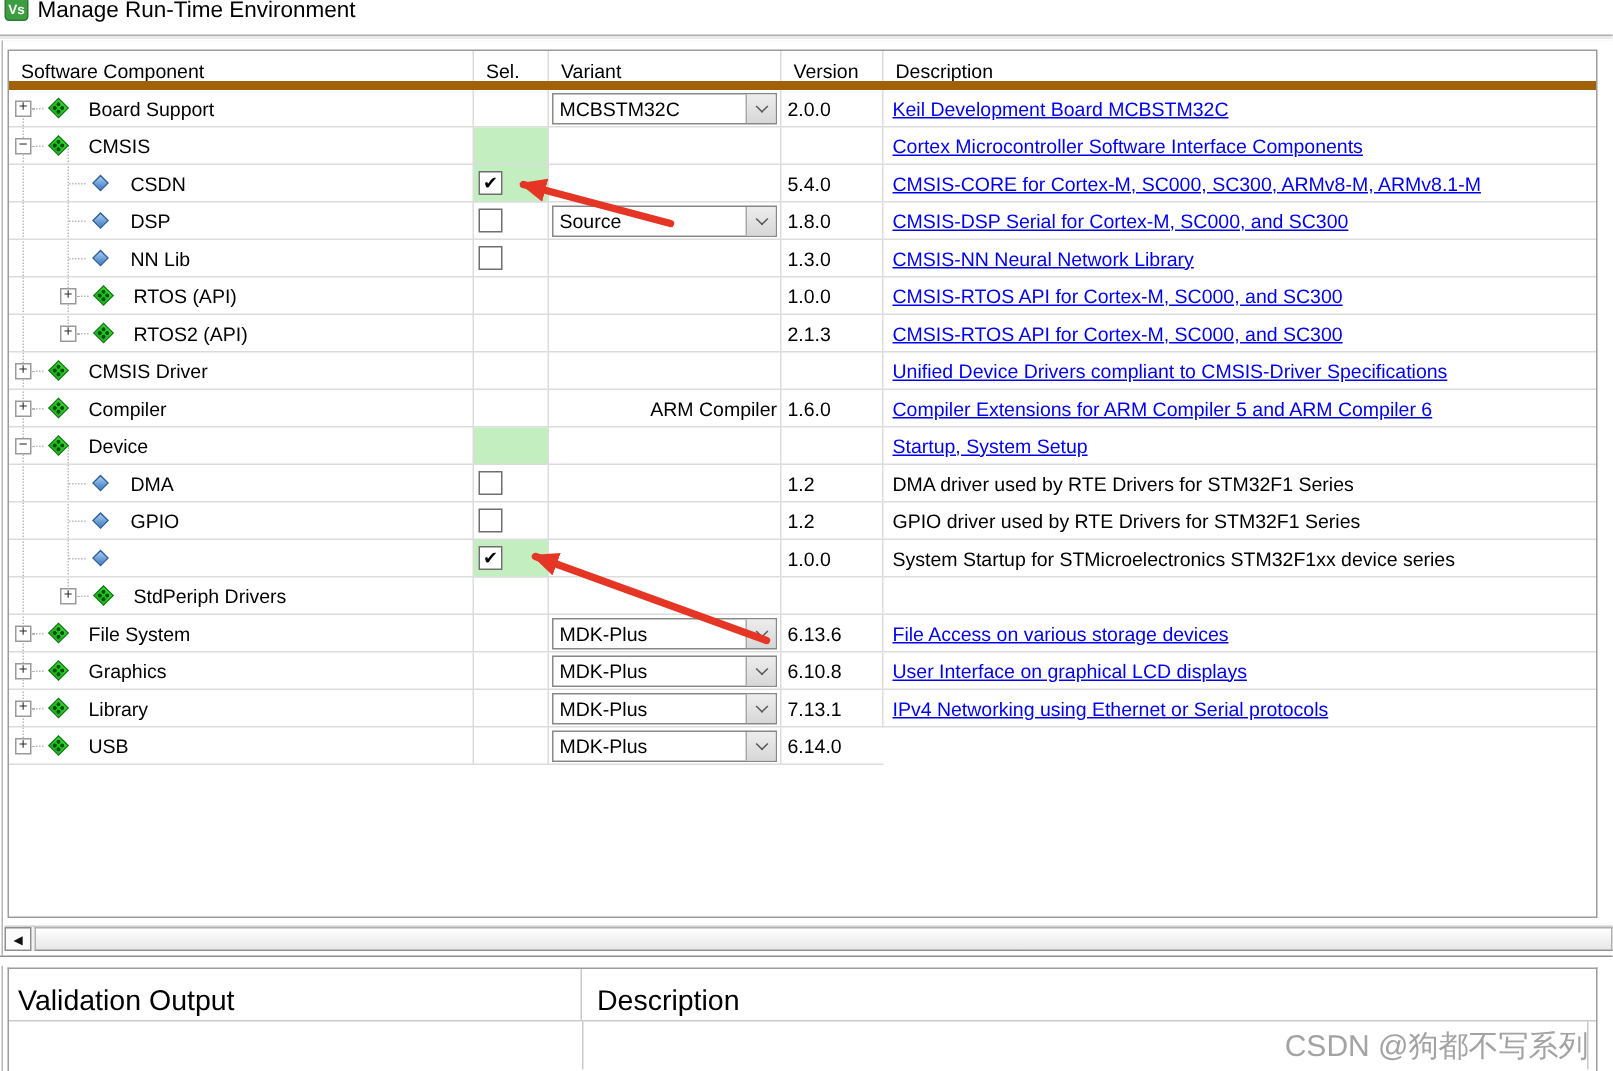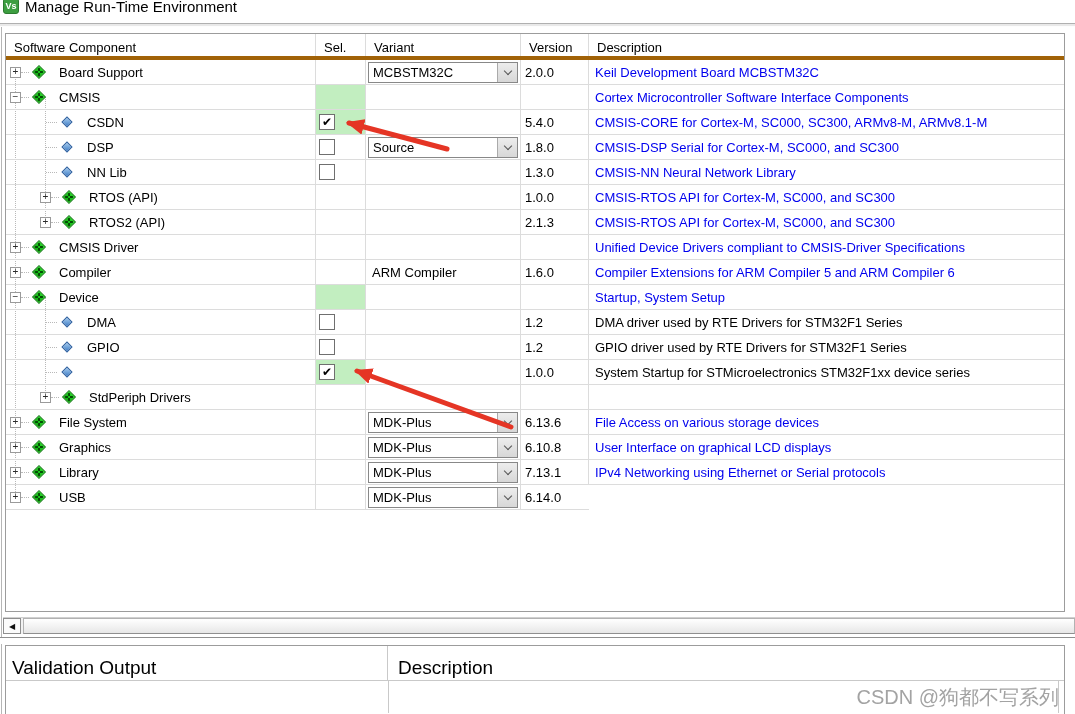--- a/index.html
+++ b/index.html
@@ -14,21 +14,21 @@
     color:#fff; font-size:9px; font-weight:700; display:flex; align-items:center; justify-content:center; }
   .title-text { font-size:15px; color:#000; white-space:nowrap; }
   .top-groove { position:absolute; left:0; top:23px; width:1075px; height:4px;
     border-top:1px solid #b0b0b0; border-bottom:1px solid #fdfdfd; background:#e9e9e9; }
   .left-border { position:absolute; left:1px; top:27px; width:1px; height:687px; background:#b6b6b6; }
 
   
   .rte-table { position:absolute; left:5px; top:33px; width:1060px; height:579px;
     border:1px solid #9c9c9c; background:#fff; font-size:13px; }
   .grid-header { display:grid; grid-template-columns:310px 50px 155px 68px 1fr; height:26px;
-    border-bottom:4px solid #a16207; }
+    border-bottom:6px solid #a16207; }
   .hcell { padding:6px 0 0 8px; border-right:1px solid #dcdcdc; white-space:nowrap; overflow:hidden; }
   .hcell:last-child { border-right:none; }
   .grid-body { position:relative; height:451px; }
   .vguide { position:absolute; width:0; border-left:1px dotted #b9b9b9; z-index:0; }
   .grid-row { display:grid; grid-template-columns:310px 50px 155px 68px 1fr; height:25px; position:relative; z-index:1; }
   .cell { border-right:1px solid #dcdcdc; border-bottom:1px solid #dcdcdc; display:flex; align-items:center;
     overflow:hidden; white-space:nowrap; height:25px; }
   .cell:last-child { border-right:none; }
   .c-comp { background:transparent; }
   .c-sel { padding-left:3px; }
@@ -43,31 +43,31 @@
     background-image:
       radial-gradient(circle at 28% 28%, #054d05 1.1px, transparent 1.5px),
       radial-gradient(circle at 72% 28%, #054d05 1.1px, transparent 1.5px),
       radial-gradient(circle at 28% 72%, #054d05 1.1px, transparent 1.5px),
       radial-gradient(circle at 72% 72%, #054d05 1.1px, transparent 1.5px),
       linear-gradient(#23d623, #12ae12); }
   .dmd-b { width:8px; height:8px; transform:rotate(45deg); border:1px solid #2d5f9e;
     background:linear-gradient(135deg, #a6cdf0, #3f7cc4); }
   .lbl { margin-left:8px; padding:2px 4px; }
   .lbl.selected { flex:1; background: var(--sel, #2268c4); color:#fff; }
-  .c-var { padding:0 2px; }
+  .c-var { padding:0 2px;justify-content:flex-end; }
   .vartxt { padding-left:4px; }
   .combo { flex:1; height:21px; border:1px solid #888; background:#fff; display:flex; align-items:stretch; }
   .ctxt { flex:1; display:flex; align-items:center; padding-left:4px; overflow:hidden; }
   .cbtn { width:20px; background:linear-gradient(#ededed, #d7d7d7); border-left:1px solid #aaa;
     display:flex; align-items:center; justify-content:center; }
   .chev { width:6px; height:6px; border-right:1.5px solid #555; border-bottom:1.5px solid #555;
     transform:rotate(45deg); margin-top:-3px; }
   .c-ver { padding-left:4px; }
   .c-desc { padding-left:6px; }
-  .lnk { color: var(--link, #0000ee); }
+  .lnk { color: var(--link, #0000ee); text-decoration:underline; }
 
   
   .hscroll { position:absolute; left:3px; top:617px; width:1072px; height:17px; background:#f2f2f2;
     border-top:1px solid #d0d0d0; }
   .sbtn { position:absolute; left:0; top:0; width:18px; height:16px; background:#fbfbfb; border:1px solid #8f8f8f;
     display:flex; align-items:center; justify-content:center; font-size:8px; color:#111; }
   .sthumb { position:absolute; left:20px; top:0; right:0; height:16px;
     background:linear-gradient(#ffffff, #e7e7e7); border:1px solid #b2b2b2; border-bottom-color:#8f8f8f; }
   .splitter { position:absolute; left:0; top:637px; width:1075px; height:7px;
     border-top:1px solid #8f8f8f; background:#fff; }

